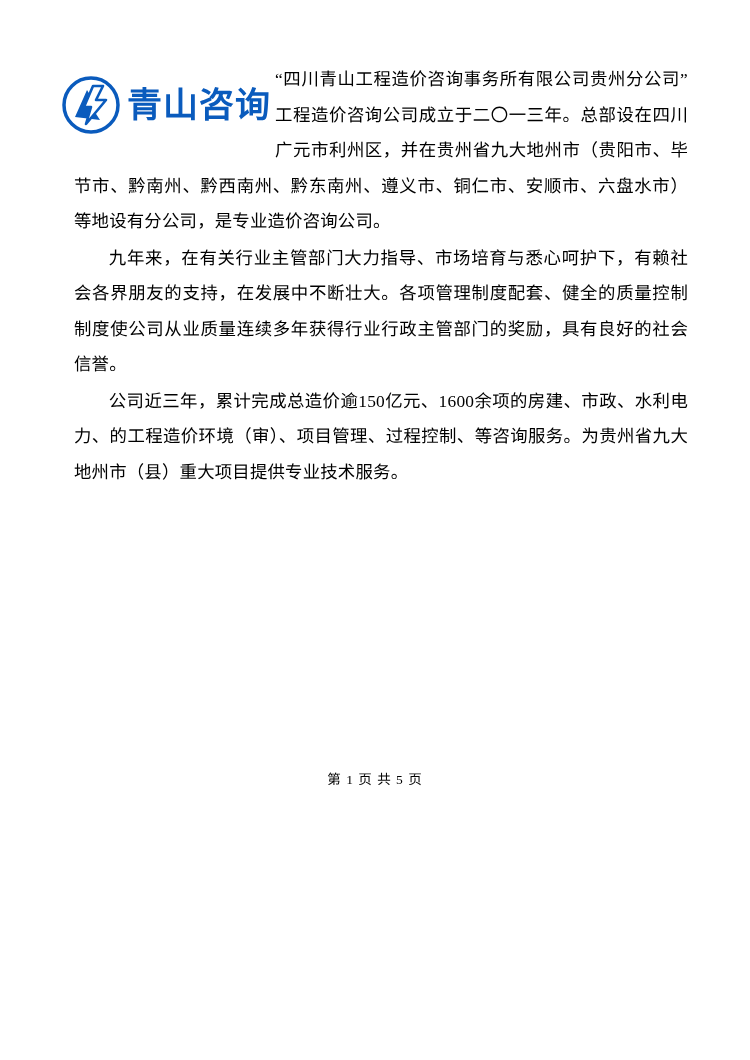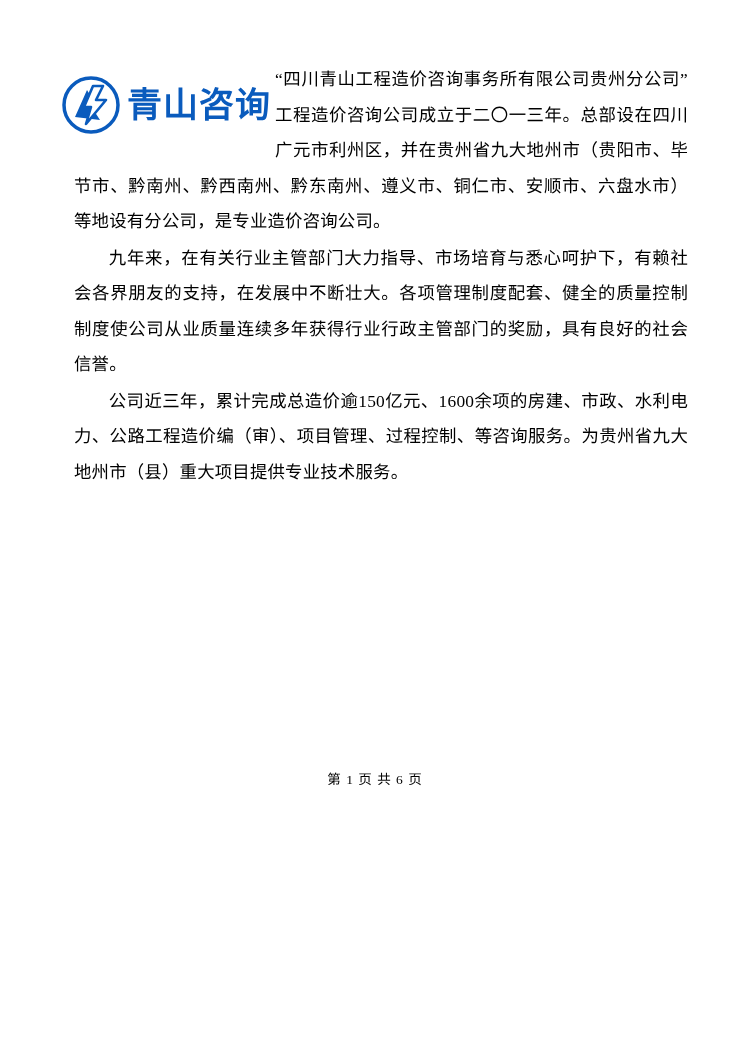--- a/index.html
+++ b/index.html
@@ -102,18 +102,18 @@
       <span class="logo-text">青山咨询</span>
     </div>
 
     <div class="doc-text">
       <p class="first-para">“四川青山工程造价咨询事务所有限公司贵州分公司”工程造价咨询公司成立于二〇一三年。总部设在四川广元市利州区，并在贵州省九大地州市（贵阳市、毕节市、黔南州、黔西南州、黔东南州、遵义市、铜仁市、安顺市、六盘水市）等地设有分公司，是专业造价咨询公司。</p>
     </div>
   </div>
 
   <div class="doc-text">
     <p class="indent">九年来，在有关行业主管部门大力指导、市场培育与悉心呵护下，有赖社会各界朋友的支持，在发展中不断壮大。各项管理制度配套、健全的质量控制制度使公司从业质量连续多年获得行业行政主管部门的奖励，具有良好的社会信誉。</p>
-    <p class="indent">公司近三年，累计完成总造价逾150亿元、1600余项的房建、市政、水利电力、公路工程造价编（审）、项目管理、过程控制、等咨询服务。为贵州省九大地州市（县）重大项目提供专业技术服务。</p>
+    <p class="indent">公司近三年，累计完成总造价逾150亿元、1600余项的房建、市政、水利电力、的工程造价环境（审）、项目管理、过程控制、等咨询服务。为贵州省九大地州市（县）重大项目提供专业技术服务。</p>
   </div>
 
-  <div class="footer">第 1 页  共 6 页</div>
+  <div class="footer">第 1 页  共 5 页</div>
 
 </div>
 
 </body></html>

